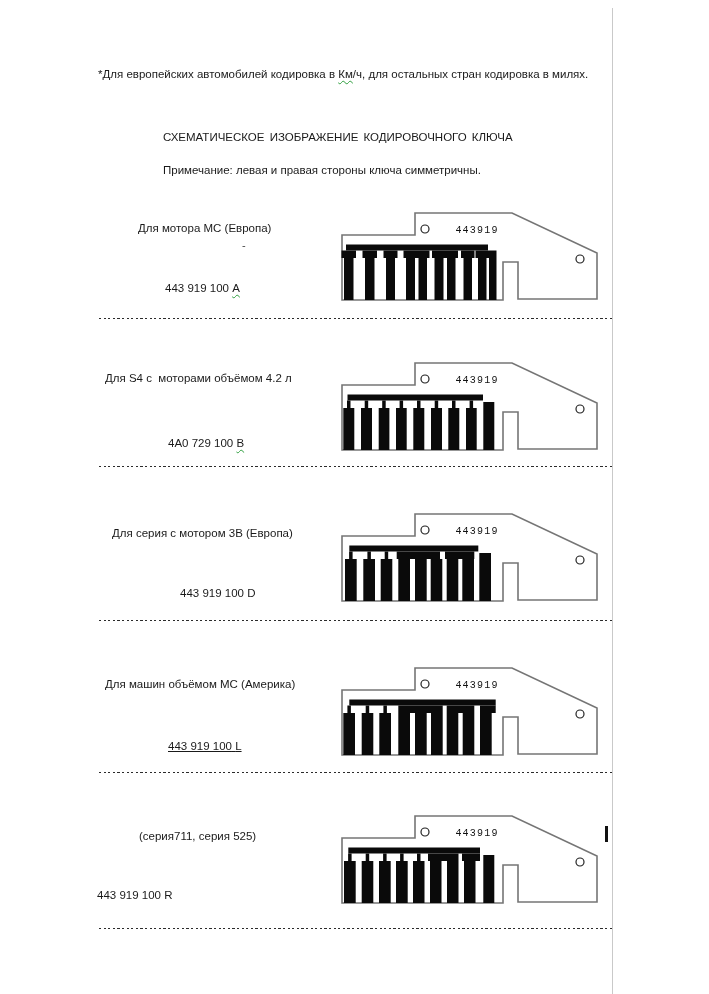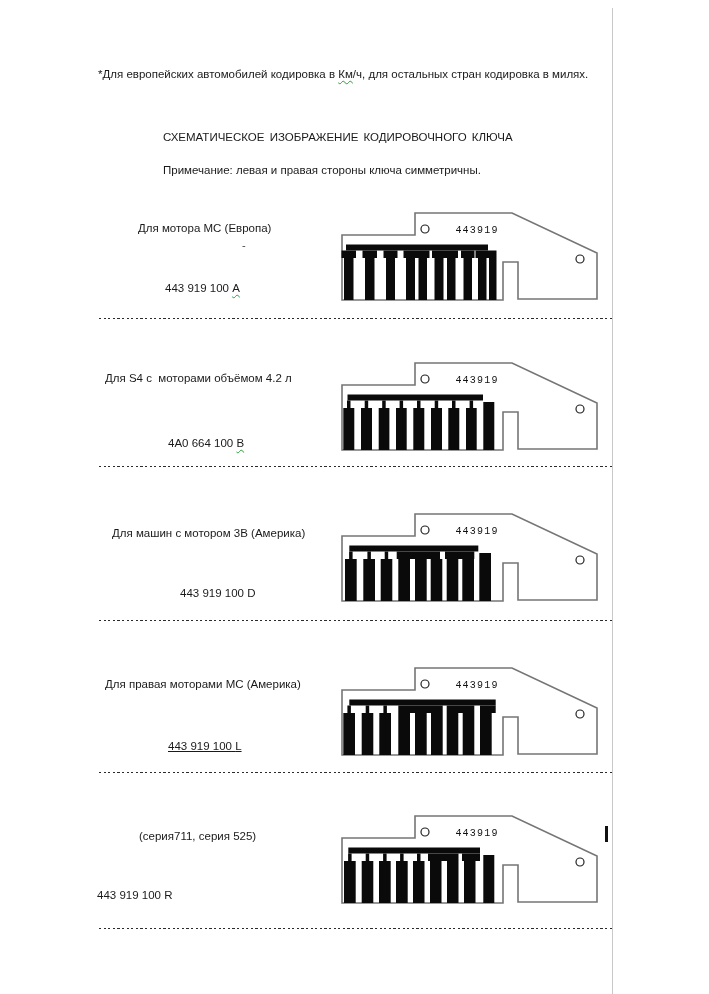--- a/index.html
+++ b/index.html
@@ -67,21 +67,21 @@
         <rect x="98.5" y="50" width="9" height="42" fill="#0a0a0a"></rect>
         <rect x="111" y="50" width="8.5" height="42" fill="#0a0a0a"></rect>
         <rect x="127.5" y="50" width="8.5" height="42" fill="#0a0a0a"></rect>
         <rect x="142" y="50" width="8.5" height="42" fill="#0a0a0a"></rect>
         <rect x="153" y="50" width="7.5" height="42" fill="#0a0a0a"></rect>
       </svg>
     </div>
   <div class="sep" style="top:318px;"></div>
 
   <div class="txt" style="left:105px;top:371px;text-align:center;">Для S4 с  моторами объёмом 4.2 л</div>
-  <div class="txt" style="left:168px;top:436px;"><span>4А0 664 100</span> <span class="wavy">В</span></div>
+  <div class="txt" style="left:168px;top:436px;"><span>4А0 729 100</span> <span class="wavy">В</span></div>
   <div class="keywrap" style="left:336px;top:358px;">
       <svg viewBox="0 0 265 95">
         <path d="M6,92 L6,27 L79,27 L79,5 L176,5 L261,45 L261,91 L182,91 L182,54 L167,54 L167,92 Z" fill="none" stroke="#757575" stroke-width="1.6"></path>
         <circle cx="89" cy="21" r="4" fill="#fff" stroke="#222" stroke-width="1.2"></circle>
         <circle cx="244" cy="51" r="4" fill="#fff" stroke="#222" stroke-width="1.2"></circle>
         <text x="141" y="24.5" text-anchor="middle" font-size="10" letter-spacing="1.2" fill="#111" font-family="&quot;Liberation Mono&quot;, monospace">443919</text>
         <rect x="11.5" y="36.5" width="135.5" height="6" fill="#0a0a0a"></rect>
         <rect x="11" y="42.5" width="3.5" height="7.5" fill="#0a0a0a"></rect>
         <rect x="28.7" y="42.5" width="3.5" height="7.5" fill="#0a0a0a"></rect>
         <rect x="46.2" y="42.5" width="3.5" height="7.5" fill="#0a0a0a"></rect>
@@ -96,21 +96,21 @@
         <rect x="60" y="50" width="10.7" height="42" fill="#0a0a0a"></rect>
         <rect x="77.3" y="50" width="11" height="42" fill="#0a0a0a"></rect>
         <rect x="95" y="50" width="11" height="42" fill="#0a0a0a"></rect>
         <rect x="112.3" y="50" width="11" height="42" fill="#0a0a0a"></rect>
         <rect x="130" y="50" width="10.7" height="42" fill="#0a0a0a"></rect>
         <rect x="147.3" y="44" width="11" height="48" fill="#0a0a0a"></rect>
       </svg>
     </div>
   <div class="sep" style="top:466px;"></div>
 
-  <div class="txt" style="left:112px;top:526px;">Для машин с мотором 3В (Америка)</div>
+  <div class="txt" style="left:112px;top:526px;">Для серия с мотором 3В (Европа)</div>
   <div class="txt" style="left:168px;top:586px;margin-left:12px;"><span>443 919 100</span> <span>D</span></div>
   <div class="keywrap" style="left:336px;top:509px;">
       <svg viewBox="0 0 265 95">
         <path d="M6,92 L6,27 L79,27 L79,5 L176,5 L261,45 L261,91 L182,91 L182,54 L167,54 L167,92 Z" fill="none" stroke="#757575" stroke-width="1.6"></path>
         <circle cx="89" cy="21" r="4" fill="#fff" stroke="#222" stroke-width="1.2"></circle>
         <circle cx="244" cy="51" r="4" fill="#fff" stroke="#222" stroke-width="1.2"></circle>
         <text x="141" y="24.5" text-anchor="middle" font-size="10" letter-spacing="1.2" fill="#111" font-family="&quot;Liberation Mono&quot;, monospace">443919</text>
         <rect x="13.3" y="36.5" width="129" height="6" fill="#0a0a0a"></rect>
         <rect x="13.1" y="42.5" width="3.5" height="7.5" fill="#0a0a0a"></rect>
         <rect x="31.4" y="42.5" width="3.5" height="7.5" fill="#0a0a0a"></rect>
@@ -123,21 +123,21 @@
         <rect x="62.3" y="50" width="11.7" height="42" fill="#0a0a0a"></rect>
         <rect x="79" y="50" width="11.7" height="42" fill="#0a0a0a"></rect>
         <rect x="94.7" y="50" width="11.6" height="42" fill="#0a0a0a"></rect>
         <rect x="110.7" y="50" width="11.6" height="42" fill="#0a0a0a"></rect>
         <rect x="126.3" y="50" width="11.7" height="42" fill="#0a0a0a"></rect>
         <rect x="143.3" y="44" width="11.7" height="48" fill="#0a0a0a"></rect>
       </svg>
     </div>
   <div class="sep" style="top:620px;"></div>
 
-  <div class="txt" style="left:105px;top:677px;">Для правая моторами МС (Америка)</div>
+  <div class="txt" style="left:105px;top:677px;">Для машин объёмом МС (Америка)</div>
   <div class="txt" style="left:168px;top:739px;text-decoration:underline;"><span>443 919 100</span> <span>L</span></div>
   <div class="keywrap" style="left:336px;top:663px;">
       <svg viewBox="0 0 265 95">
         <path d="M6,92 L6,27 L79,27 L79,5 L176,5 L261,45 L261,91 L182,91 L182,54 L167,54 L167,92 Z" fill="none" stroke="#757575" stroke-width="1.6"></path>
         <circle cx="89" cy="21" r="4" fill="#fff" stroke="#222" stroke-width="1.2"></circle>
         <circle cx="244" cy="51" r="4" fill="#fff" stroke="#222" stroke-width="1.2"></circle>
         <text x="141" y="24.5" text-anchor="middle" font-size="10" letter-spacing="1.2" fill="#111" font-family="&quot;Liberation Mono&quot;, monospace">443919</text>
         <rect x="13.3" y="36.5" width="146.4" height="6" fill="#0a0a0a"></rect>
         <rect x="11.4" y="42.5" width="3.5" height="7.5" fill="#0a0a0a"></rect>
         <rect x="29.7" y="42.5" width="3.5" height="7.5" fill="#0a0a0a"></rect>

